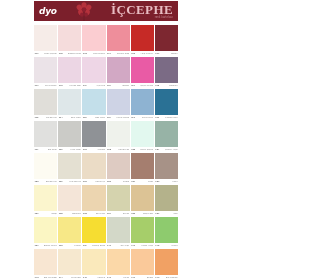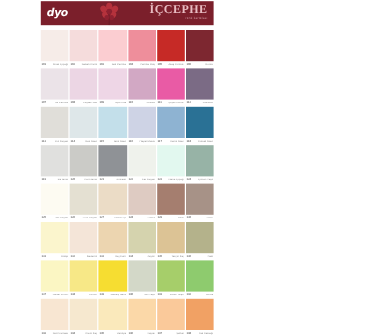--- a/index.html
+++ b/index.html
@@ -52,21 +52,21 @@
     flex: 0 0 auto;
   }
   .banner-flower svg { display: block; }
   .banner-right {
     flex: 0 0 auto;
     text-align: right;
     line-height: 1;
   }
   .banner-brand {
     font-family: "Liberation Serif", serif;
-    font-size: 10px;
+    font-size: 13px;
     font-weight: bold;
     color: #e8bcc2;
     letter-spacing: 0.4px;
     display: block;
   }
   .banner-sub {
     font-family: "Liberation Sans", sans-serif;
     font-size: 2.6px;
     color: #c98f99;
     letter-spacing: 0.2px;

